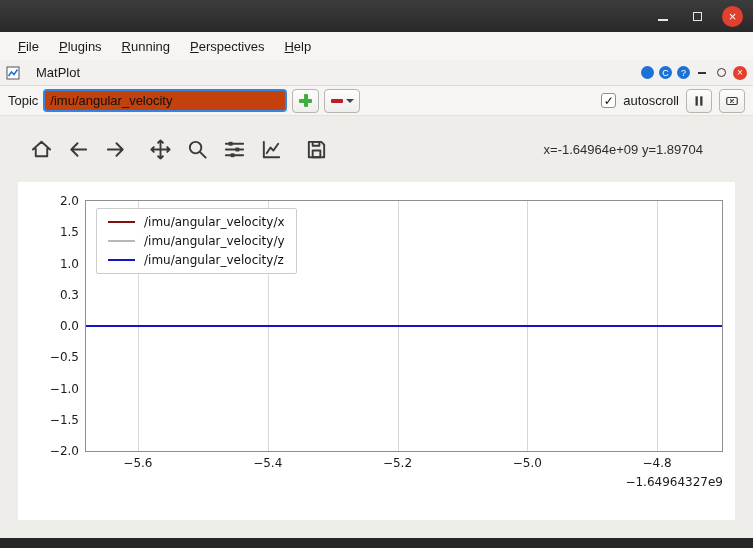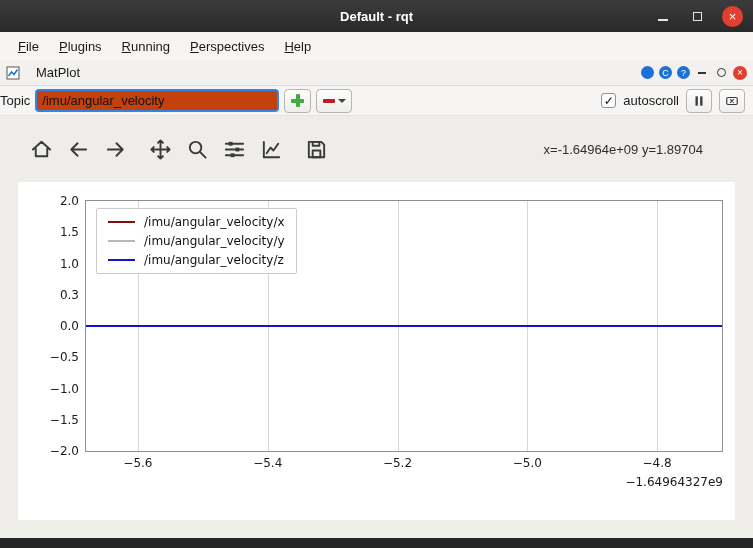--- a/index.html
+++ b/index.html
@@ -30,21 +30,21 @@
   .mp-disc { width: 13px; height: 13px; border-radius: 50%; background: #1c71d8; color: #fff; font-size: 9px; display: flex; align-items: center; justify-content: center; border: none; cursor: pointer; }
   .mp-disc.c::before { content: "C"; }
   .mp-disc.q::before { content: "?"; }
   .mp-plain { background: none; border: none; color: #333; width: 14px; height: 14px; display: flex; align-items: center; justify-content: center; cursor: pointer; }
   .mp-min-glyph { width: 8px; height: 2px; background: #333; display: block; }
   .mp-float-glyph { width: 9px; height: 9px; border: 1.5px solid #333; border-radius: 50%; display: block; }
   .mp-close { width: 14px; height: 14px; border-radius: 50%; background: #e2402f; color: #fff; font-size: 10px; border: none; display: flex; align-items: center; justify-content: center; cursor: pointer; }
   .mp-close::before { content: "×"; }
 
   
-  .topicrow { height: 30px; flex: none; background: #f6f5f4; border-bottom: 1px solid #e4e2de; display: flex; align-items: center; gap: 5px; }
+  .topicrow { height: 30px; flex: none; background: #f6f5f4; border-bottom: 1px solid #e4e2de; display: flex; align-items: center; padding-left: 8px; gap: 5px; }
   .topic-label { font-size: 13px; color: #1a1a1a; }
   .topic-input { width: 244px; height: 23px; border: 2px solid #3584e4; border-radius: 4px; padding: 0 5px; font: 13px "Liberation Sans", sans-serif; color: #111; background: #c2410c; outline: none; }
   .chrome-btn { height: 24px; border: 1px solid #b8b4ae; border-radius: 4px; background: linear-gradient(#fdfdfd,#efeeec); display: flex; align-items: center; justify-content: center; cursor: pointer; }
   .btn-plus { width: 27px; }
   .plus-shape { position: relative; width: 13px; height: 13px; display: block; }
   .plus-shape::before { content: ""; position: absolute; left: 0; top: 4.5px; width: 13px; height: 4px; background: #3fae3f; border-radius: 1px; }
   .plus-shape::after { content: ""; position: absolute; top: 0; left: 4.5px; height: 13px; width: 4px; background: #3fae3f; border-radius: 1px; }
   .btn-minus { width: 36px; gap: 3px; }
   .minus-shape { width: 12px; height: 4px; background: #c01c28; border-radius: 1px; display: block; }
   .caret-down { width: 0; height: 0; border-left: 4px solid transparent; border-right: 4px solid transparent; border-top: 4px solid #444; display: block; }
@@ -77,21 +77,20 @@
 
   .spacer { flex: 1; }
   .bottom-strip { height: 10px; flex: none; background: #262626; }
 </style>
 </head>
 <body>
 
 <div class="screen">
 
   <div class="titlebar">
-    <div class="title">Default - rqt</div>
     <div class="win-controls">
       <button class="winbtn">
           <span class="glyph-min"></span>
         </button>
       <button class="winbtn">
           <span class="glyph-max"></span>
         </button>
       <button class="winbtn close"></button>
     </div>
   </div>

